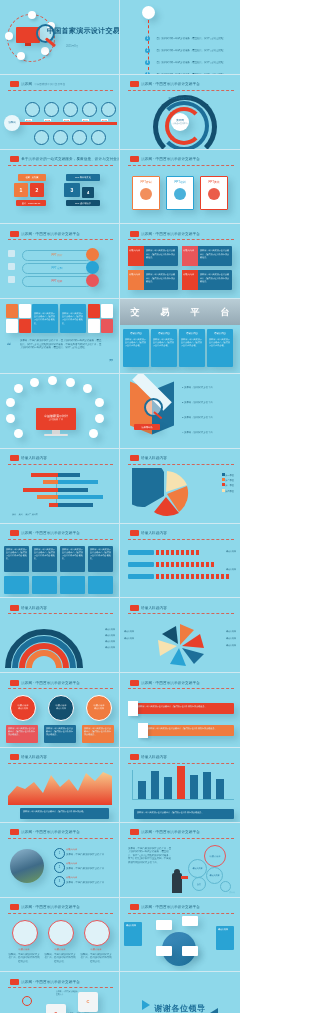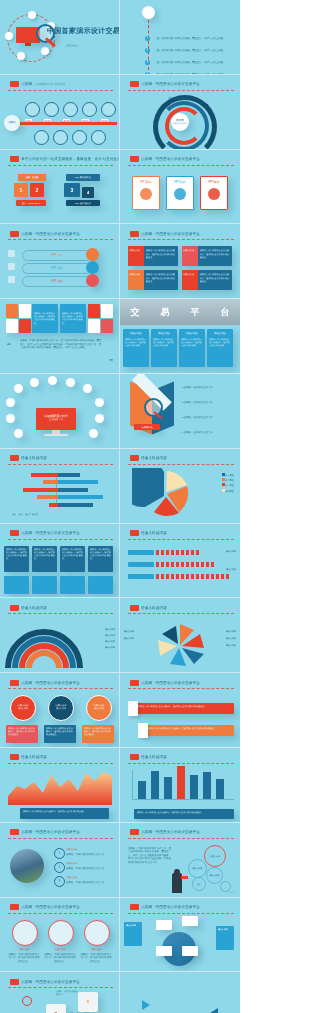--- a/index.html
+++ b/index.html
@@ -620,16 +620,17 @@
 
     <div class="tiny" style="position:absolute;left:68px;top:40px;width:22px;font-size:1.8px">演界网，中国首家演示设计交易平台</div>
     <div class="tiny" style="position:absolute;left:56px;top:18px;width:22px;font-size:1.8px">演界网，中国首家演示设计交易平台</div>
     <div class="circ" style="position:absolute;left:22px;top:24px;width:8px;height:8px;border:.8px solid #e8402a"></div>
 
   </div>
 
   <div class="slide">
     <div style="position:absolute;left:22px;top:28px;width:0;height:0;border-left:8px solid #29a3d4;border-top:5px solid transparent;border-bottom:5px solid transparent"></div>
     <div style="position:absolute;right:22px;top:36px;width:0;height:0;border-right:8px solid #1d6f99;border-top:5px solid transparent;border-bottom:5px solid transparent"></div>
+    <div class="ctr" style="top:31px;font-size:8px;font-weight:bold;color:#1d6f99;letter-spacing:.5px">谢谢各位领导</div>
 
   </div>
 
 </div>
 
 </body></html>

